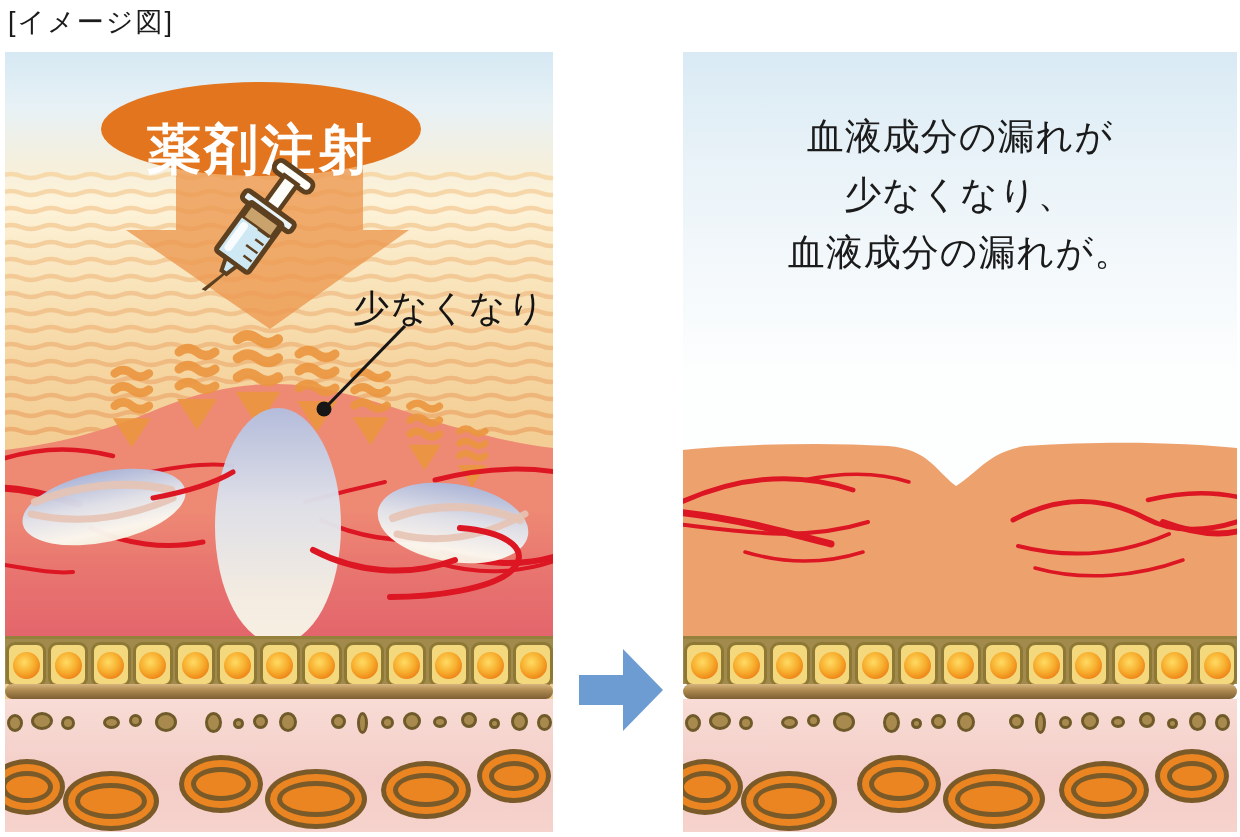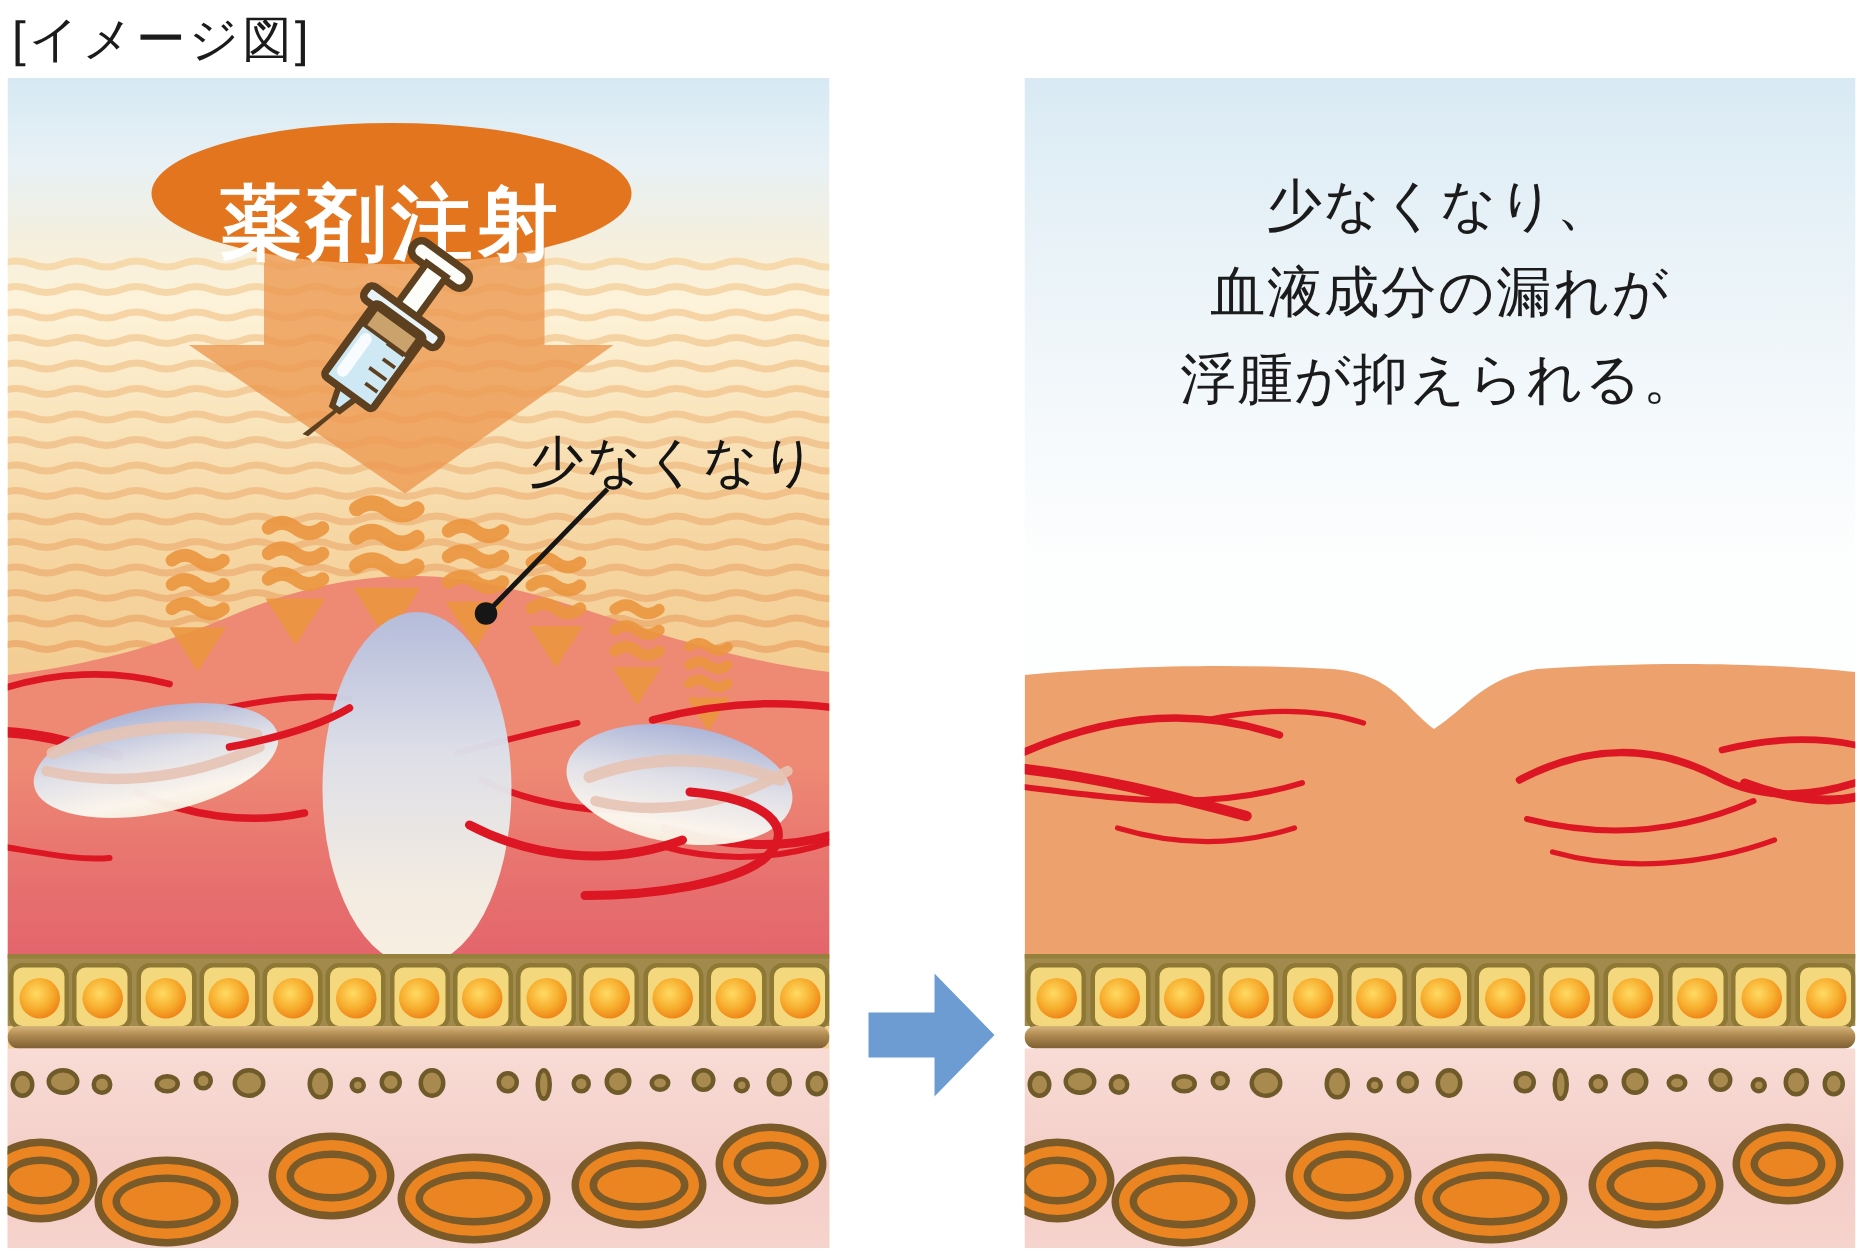--- a/index.html
+++ b/index.html
@@ -1,20 +1,20 @@
 <!DOCTYPE html>
 <html><head>
 <meta charset="utf-8">
 <style>
   * { margin:0; padding:0; box-sizing:border-box; }
   body { width:1240px; height:837px; background:#ffffff; position:relative;
          font-family:"Liberation Sans", sans-serif; overflow:hidden; }
   .stage { position:absolute; inset:0; width:1240px; height:837px; }
 
-  .fig-title { position:absolute; left:8px; top:4px; font-size:33px; color:#1b1b1b;
+  .fig-title { position:absolute; left:8px; top:4px; font-size:27px; color:#1b1b1b;
                letter-spacing:2px; font-weight:500; }
 
   .panel { position:absolute; top:52px; height:780px; overflow:hidden; }
   .panel-left  { left:5px;   width:548px; }
   .panel-right { left:683px; width:554px; }
 
   .panel-left .bg { position:absolute; inset:0;
     background:linear-gradient(180deg,#d6e9f3 0px,#e7f1f6 55px,#f6efdb 115px,
       #fdf3da 150px,#f9e5bd 225px,#f6d6a2 310px,#f3cd92 400px,#f3cd92 100%); }
   .panel-right .bg { position:absolute; inset:0;
@@ -300,23 +300,23 @@
   <div class="transition-arrow">
     <svg viewBox="0 0 94 94" width="94" height="94">
       <polygon id="blue-arrow-shape" points="6,32 50,32 50,6 90,47 50,88 50,62 6,62" fill="#6d9cd2"></polygon>
     </svg>
   </div>
 
   <div class="panel panel-right">
     <div class="bg"></div>
 
     <div class="caption">
+      <div>血液成分の漏れが</div>
       <div>少なくなり、</div>
-      <div>血液成分の漏れが</div>
-      <div>浮腫が抑えられる。</div>
+      <div>血液成分の漏れが。</div>
     </div>
 
     <svg class="layer" viewBox="0 0 554 780">
       <path d="M0,398 C60,392 140,390 205,394 C245,397 252,418 273,434
                C296,419 306,400 342,394 C430,388 505,391 554,396
                L554,590 L0,590 Z" fill="#eda26e"></path>
     </svg>
 
     <svg class="layer" id="vessels-r" viewBox="0 0 554 780">
         <path d="M-6,452 C50,426 110,418 170,438" fill="none" stroke="#dc1623" stroke-width="5" stroke-linecap="round"></path>

